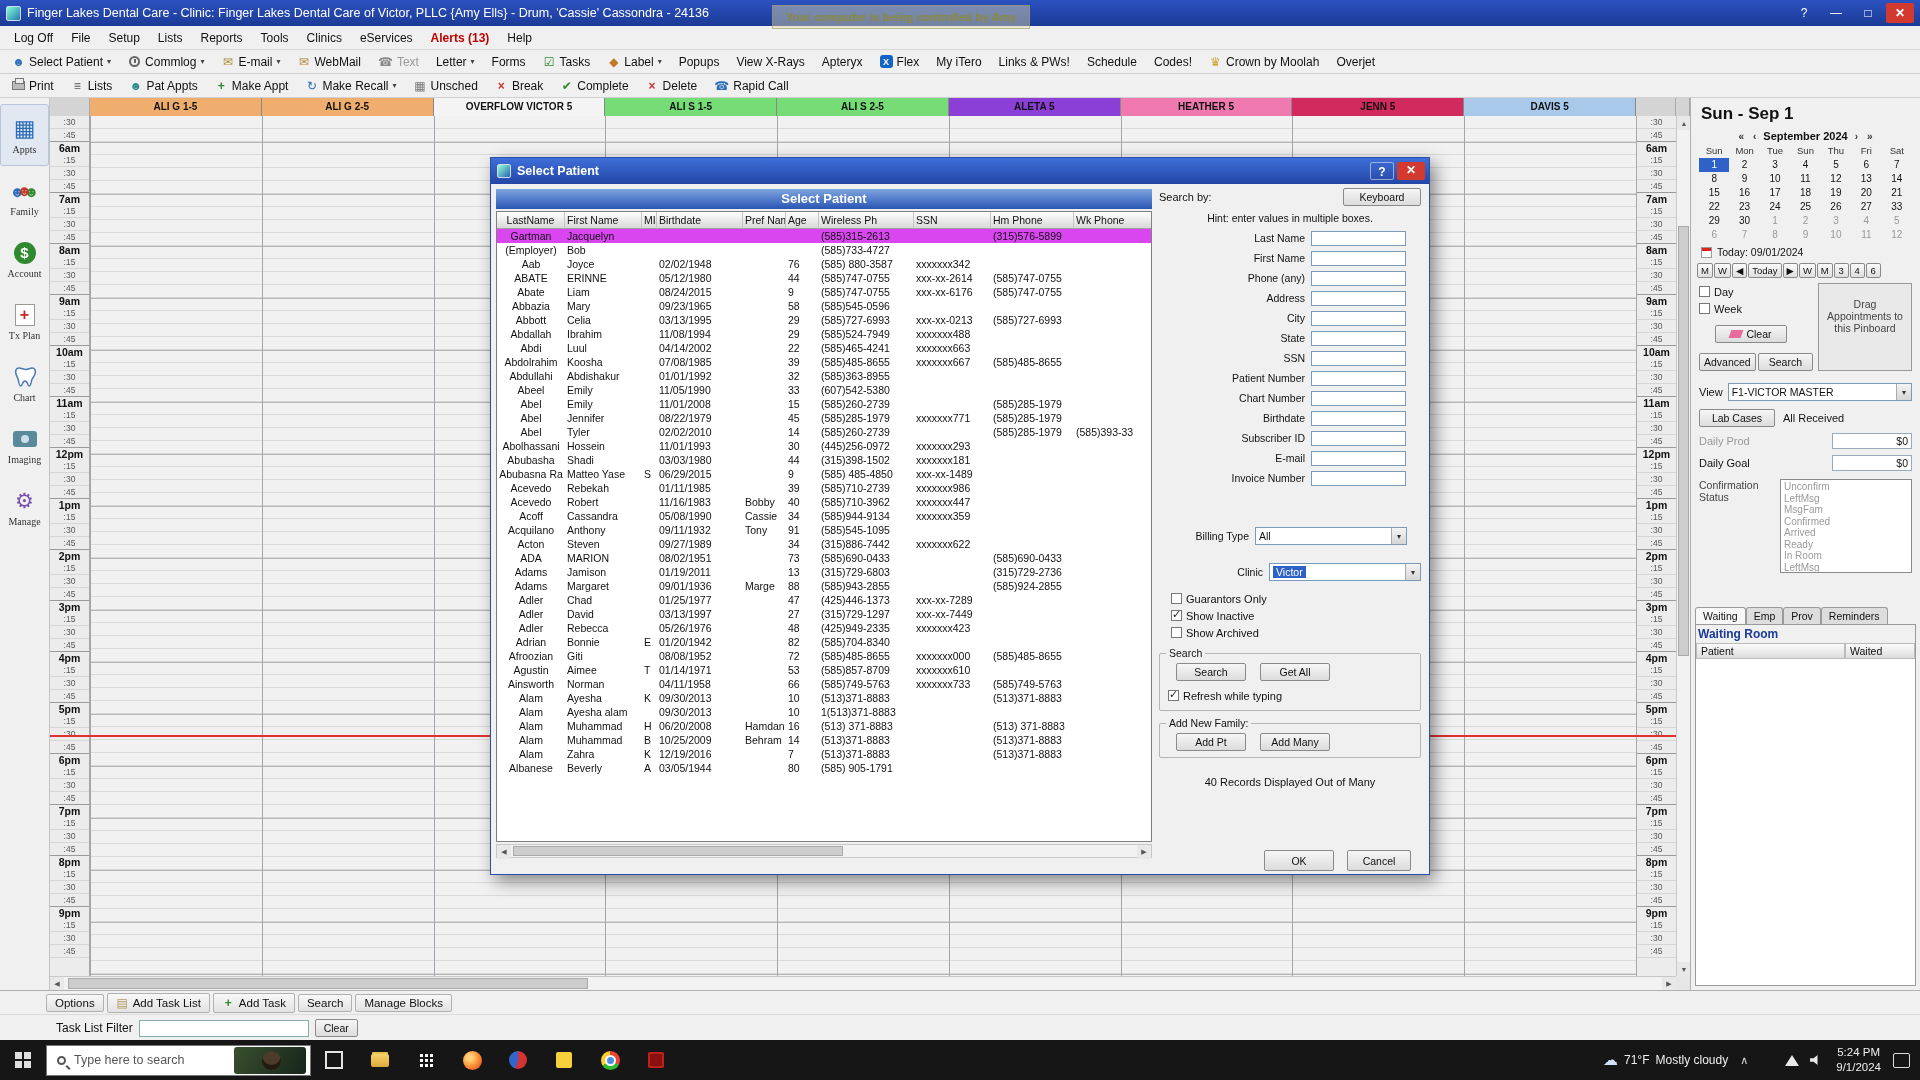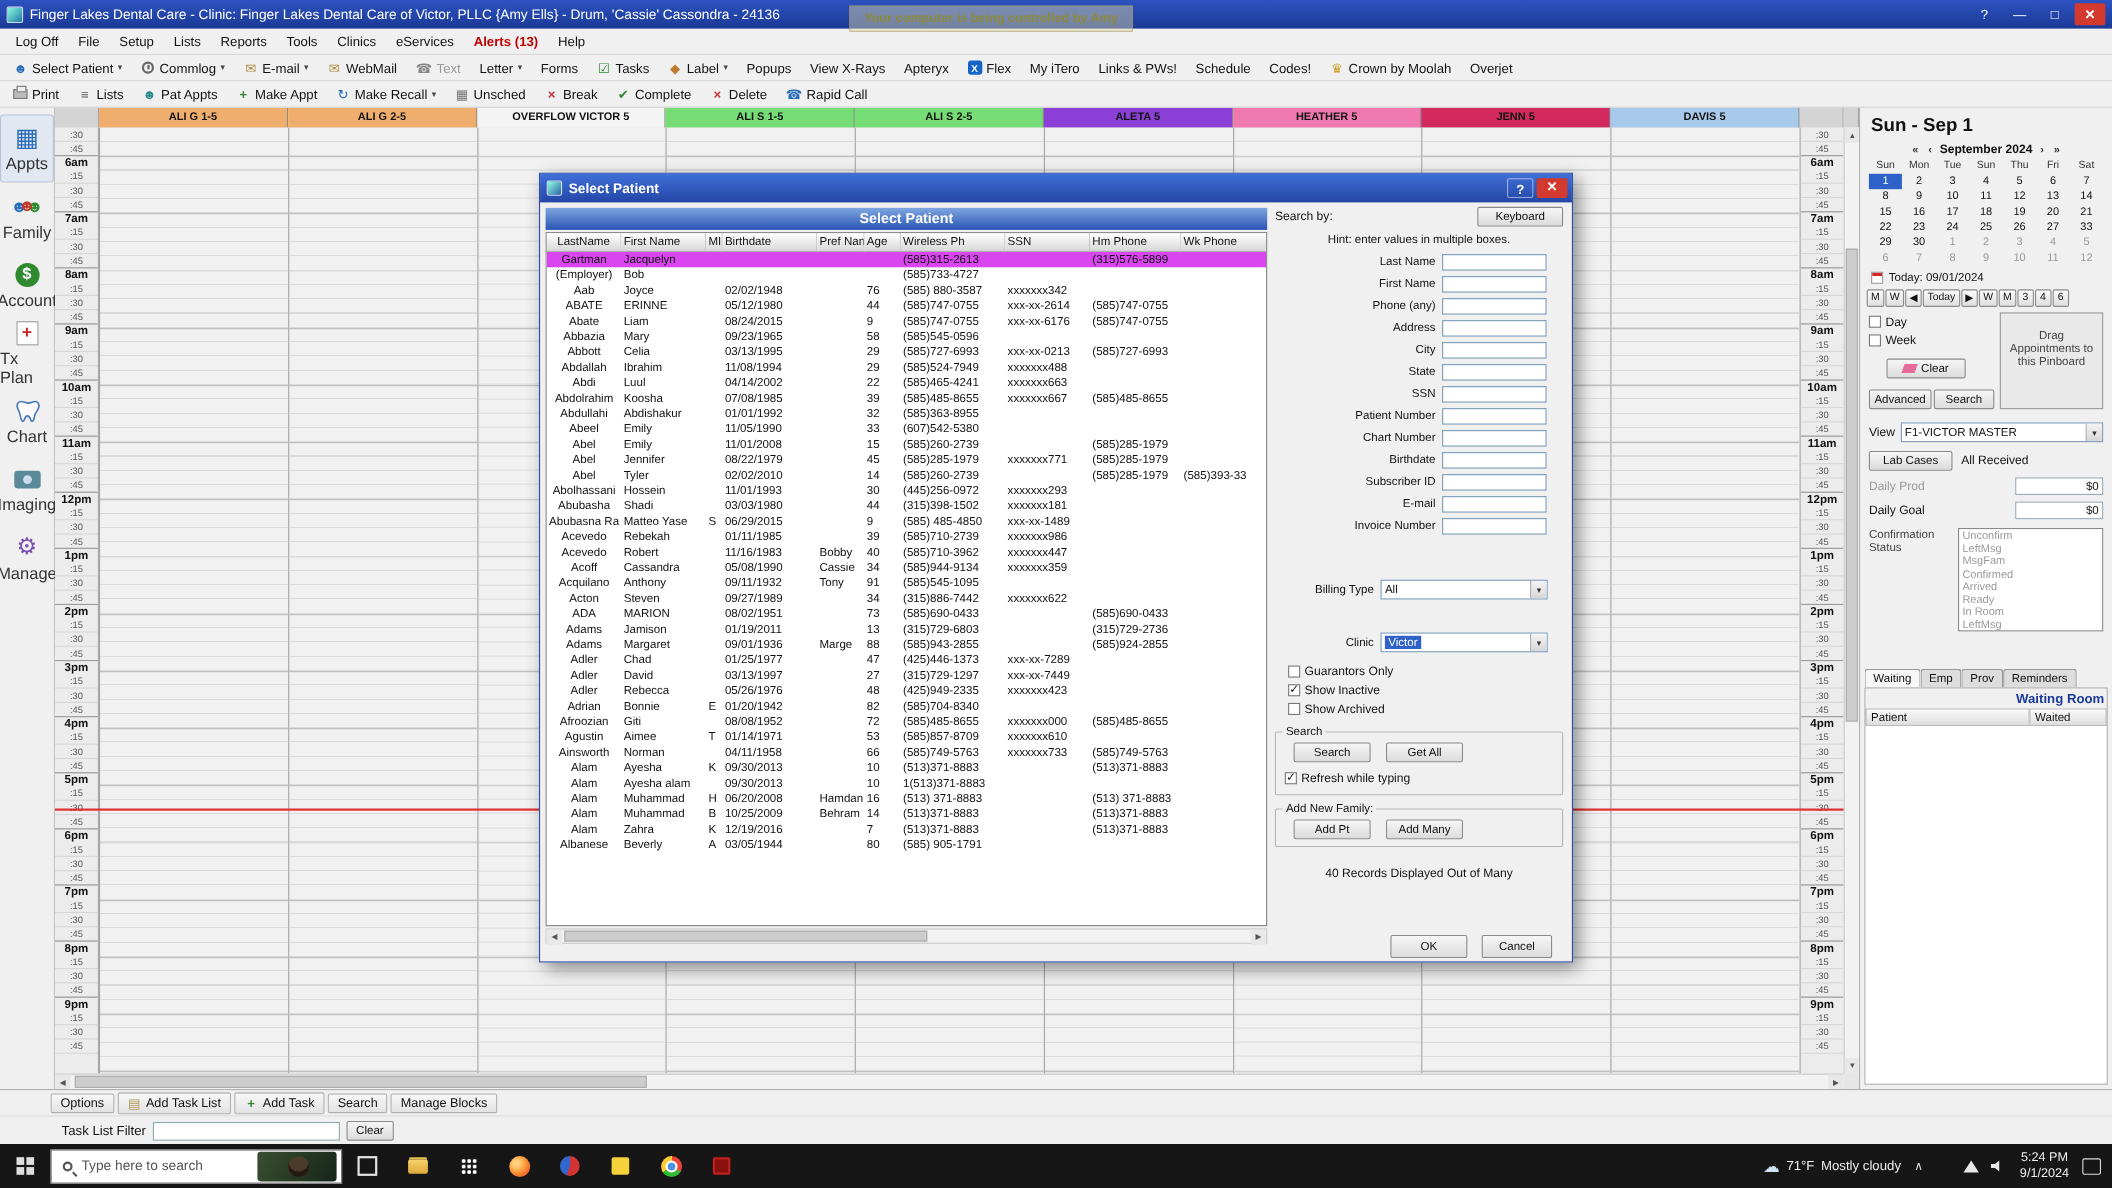--- a/index.html
+++ b/index.html
@@ -36,21 +36,21 @@
 .mini-printer::before{content:"";position:absolute;left:2px;top:-4px;width:7px;height:4px;background:#eee;border:1px solid #777;}
 
 
 .main{position:absolute;top:98px;bottom:90px;left:0;right:0;}
 
 
 .sidebar{position:absolute;left:0;top:0;bottom:0;width:50px;background:#f0f0f0;border-right:1px solid #c4c4c4;padding-top:6px;}
 .side-item{height:62px;display:flex;flex-direction:column;align-items:center;justify-content:center;gap:2px;}
 .side-item.active{background:#e2e8f2;border:1px solid #b8c4da;border-radius:3px;}
 .side-icon{height:26px;display:flex;align-items:center;justify-content:center;}
-.side-label{font-size:15px;color:#333;}
+.side-label{font-size:10px;color:#333;font-family:Liberation Serif, serif;}
 .fam{color:#c0392b;text-shadow:7px 1px 0 #2f8a2f,-7px 1px 0 #2b6cb8;font-size:15px;}
 .acct{display:inline-flex;width:22px;height:22px;border-radius:50%;background:#2f8a2f;color:#fff;font-weight:bold;align-items:center;justify-content:center;font-size:15px;}
 .txp{display:inline-flex;width:20px;height:22px;background:#fff;border:1px solid #999;color:#c22;font-weight:bold;align-items:center;justify-content:center;font-size:16px;}
 .cam{display:inline-block;width:24px;height:16px;background:#5a8a9a;border-radius:3px;position:relative;}
 .cam::after{content:"";position:absolute;left:8px;top:4px;width:8px;height:8px;border-radius:50%;background:#cde;}
 
 
 .schedule{position:absolute;left:50px;right:230px;top:0;bottom:0;background:#e6e6e6;overflow:hidden;}
 .opheads{position:absolute;top:0;left:0;right:0;height:18px;display:flex;}
 .ophead-corner{width:40px;background:#d4d4d4;border-right:1px solid #a8a8a8;flex:none;}
@@ -112,21 +112,21 @@
 .gray{color:#999;}
 .valbox{width:80px;height:16px;background:#fff;border:1px solid #9ab;text-align:right;padding:1px 3px;font-size:10.5px;}
 .rp-conf{display:flex;gap:5px;padding:0 8px;margin-top:8px;}
 .conf-label{width:76px;color:#444;font-size:10.5px;}
 .conf-list{flex:1;height:94px;background:#fff;border:1px solid #8a8a8a;overflow:hidden;padding:1px 3px;}
 .conf-item{font-size:10px;color:#9a9a9a;height:11.5px;line-height:11.5px;}
 .rp-tabs{display:flex;padding-left:4px;margin-top:34px;}
 .rp-tab{font-size:10.5px;padding:2px 7px;border:1px solid #9a9a9a;border-bottom:none;background:#ddd;border-radius:3px 3px 0 0;}
 .rp-tab.active{background:#f7f7f7;}
 .waiting{flex:1;margin:0 4px 4px;border:1px solid #999;background:#fff;display:flex;flex-direction:column;}
-.w-title{font-size:12px;font-weight:bold;color:#1a3a9c;text-align:right;background:#f0f0f0;padding:2px;}
+.w-title{font-size:12px;font-weight:bold;color:#1a3a9c;text-align:left;background:#f0f0f0;padding:2px;}
 .w-cols{display:flex;}
 .w-col{flex:1;font-size:10.5px;background:linear-gradient(#fbfbfb,#ddd);border:1px solid #bbb;padding:1px 4px;}
 .w-col:last-child{flex:0 0 70px;}
 .w-body{flex:1;background:#fff;}
 
 
 .bottombar{position:absolute;bottom:40px;left:0;right:0;height:50px;background:#f0f0f0;border-top:1px solid #b0b0b0;}
 .tb-row1{height:24px;display:flex;align-items:center;gap:3px;padding-left:46px;border-bottom:1px solid #dcdcdc;}
 .bbtn{display:flex;align-items:center;gap:4px;font-size:11.5px;padding:2px 8px;border:1px solid #b0b0b0;background:linear-gradient(#f8f8f8,#e2e2e2);border-radius:2px;white-space:nowrap;}
 .tb-row2{height:26px;display:flex;align-items:center;gap:6px;padding-left:56px;}
@@ -197,21 +197,21 @@
 .sb-row{display:flex;align-items:center;justify-content:space-between;height:22px;}
 .kb-btn{width:78px;}
 .hint{text-align:center;font-size:10.5px;margin-top:4px;height:16px;}
 .frow{display:flex;align-items:center;height:20px;}
 .flabel{width:152px;text-align:right;padding-right:6px;font-size:10.5px;}
 .finput{width:95px;height:15px;border:1px solid #7a9ab8;background:#fff;font-size:10.5px;padding:0 2px;}
 .combo-row{margin-top:0;}
 .combo-row .flabel{width:96px;}
 .combo-row .select{width:152px;}
 .billing{margin-top:38px;}
-.clinic{margin-top:28px;}
+.clinic{margin-top:16px;justify-content:flex-end;}
 .sel-open .sel-val{background:#2e62c8;color:#fff;padding:0 3px;}
 .dlg-cbs{margin-top:8px;padding-left:12px;}
 .fieldset{border:1px solid #b5b5b5;border-radius:2px;margin-top:12px;padding:3px 8px 6px;position:relative;}
 .fieldset .legend{position:absolute;top:-7px;left:6px;background:#f0f0f0;padding:0 3px;font-size:10.5px;}
 .fs-btns{display:flex;gap:14px;margin-top:6px;padding-left:8px;}
 .fs-btns .btn{width:70px;}
 .records{text-align:center;font-size:11px;margin-top:18px;}
 .dlg-ok{position:absolute;right:95px;top:692px;width:70px;height:21px;}
 .dlg-cancel{position:absolute;right:18px;top:692px;width:64px;height:21px;}
 </style>

